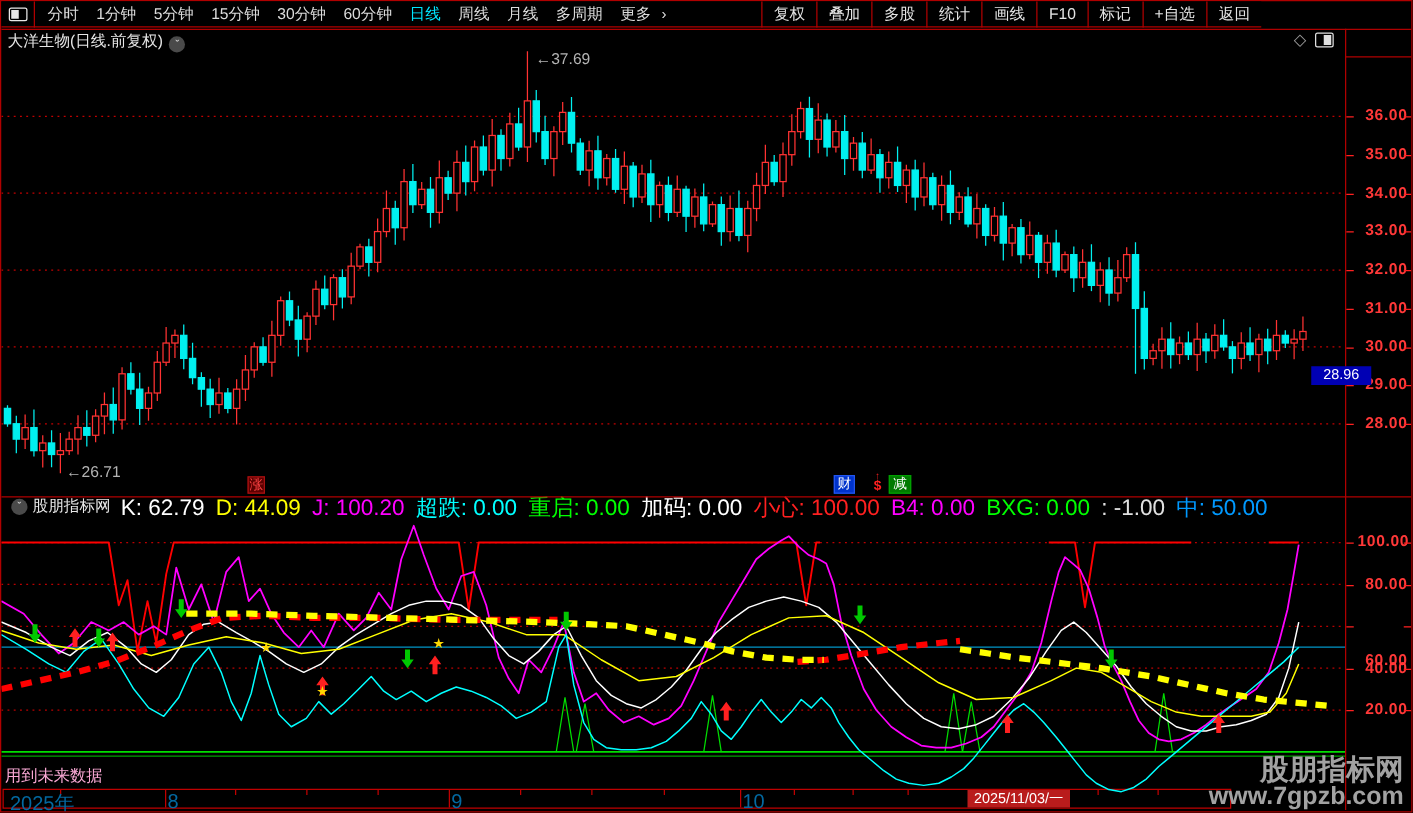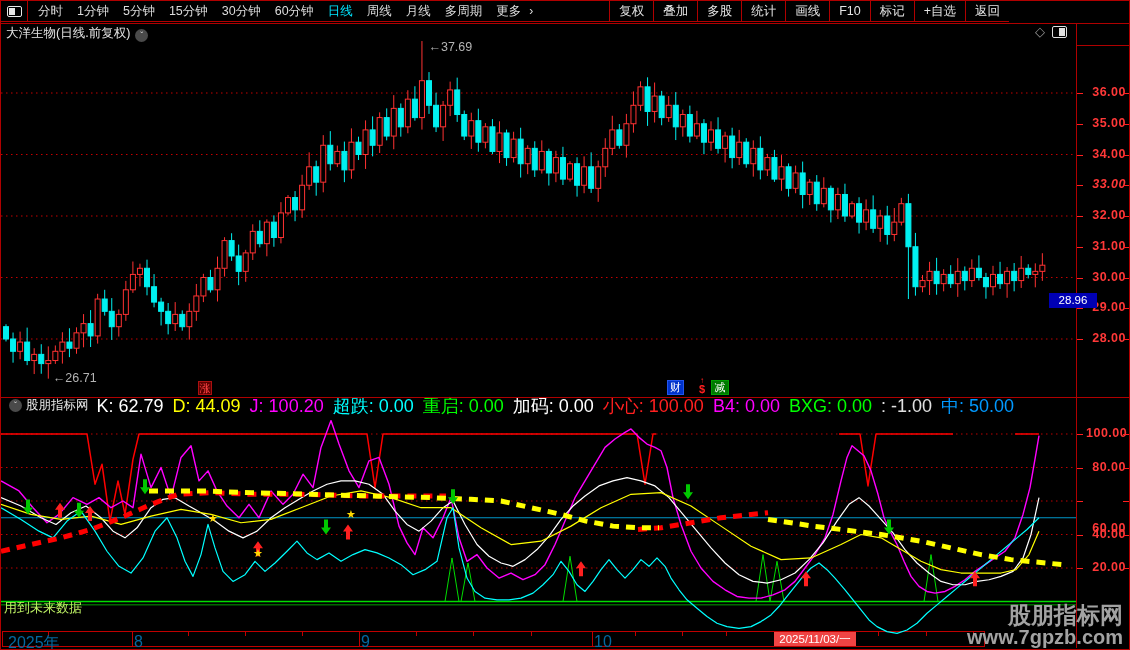--- a/index.html
+++ b/index.html
@@ -46,27 +46,27 @@
   .dollar-badge { position:absolute; z-index:6; display:flex; flex-direction:column; align-items:center;
                   line-height:6px; }
   .dollar-badge .up { font-size:8px; font-weight:700; }
   .dollar-badge .s { font-size:11px; font-weight:700; line-height:10px; }
   
   .ind-header { position:absolute; left:3px; top:397px; height:15px; display:flex; align-items:center;
                 z-index:6; white-space:nowrap; }
   .ind-name { color:#e8e8e8; font-size:12.5px; margin:0 8px 0 4px; }
   .hitem { font-size:18px; margin-right:9px; }
   
-  .future-note { position:absolute; left:3px; top:598px; color:#bef264; font-size:13px; z-index:5; }
+  .future-note { position:absolute; left:3px; top:611px; color:#f9a8d4; font-size:13px; z-index:5; }
   .timebar { position:absolute; left:1px; top:630px; height:16px; border:1px solid #c00000;
              background:#000; z-index:3; }
   .tb-label { position:absolute; top:1px; color:#0369a1; font-size:16px; z-index:3; }
   .tb-tick { position:absolute; top:0; width:1px; height:4px; background:#c00000; }
   .tb-tick.major { height:14px; }
-  .tb-highlight { position:absolute; top:0; height:14px; background:#ef4444; color:#fff;
+  .tb-highlight { position:absolute; top:0; height:14px; background:#b91c1c; color:#fff;
                   font-size:11.5px; text-align:center; line-height:14px; z-index:4; }
   .watermark { position:absolute; right:6px; bottom:1px; text-align:right; z-index:10;
                color:#a2a2a2; font-weight:700; line-height:1.05; }
   .watermark .l1 { font-size:23px; }
   .watermark .l2 { font-size:20px; }
 </style>
 </head>
 <body>
 
 <div class="window">
@@ -120,21 +120,21 @@
   <div id="price-axis">
       <div class="axlabel" style="top: 84px;">36.00</div>
       <div class="axtick" style="top: 92px;"></div>
       <div class="axtick2" style="top: 92px;"></div>
       <div class="axlabel" style="top: 114.75px;">35.00</div>
       <div class="axtick" style="top: 122.75px;"></div>
       <div class="axtick2" style="top: 122.75px;"></div>
       <div class="axlabel" style="top: 145.5px;">34.00</div>
       <div class="axtick" style="top: 153.5px;"></div>
       <div class="axtick2" style="top: 153.5px;"></div>
-      <div class="axlabel" style="top: 176.25px; font-style: italic;">33.00</div>
+      <div class="axlabel" style="top: 176.25px;">33.00</div>
       <div class="axtick" style="top: 184.25px;"></div>
       <div class="axtick2" style="top: 184.25px;"></div>
       <div class="axlabel" style="top: 207px;">32.00</div>
       <div class="axtick" style="top: 215px;"></div>
       <div class="axtick2" style="top: 215px;"></div>
       <div class="axlabel" style="top: 237.75px;">31.00</div>
       <div class="axtick" style="top: 245.75px;"></div>
       <div class="axtick2" style="top: 245.75px;"></div>
       <div class="axlabel" style="top: 268.5px;">30.00</div>
       <div class="axtick" style="top: 276.5px;"></div>

